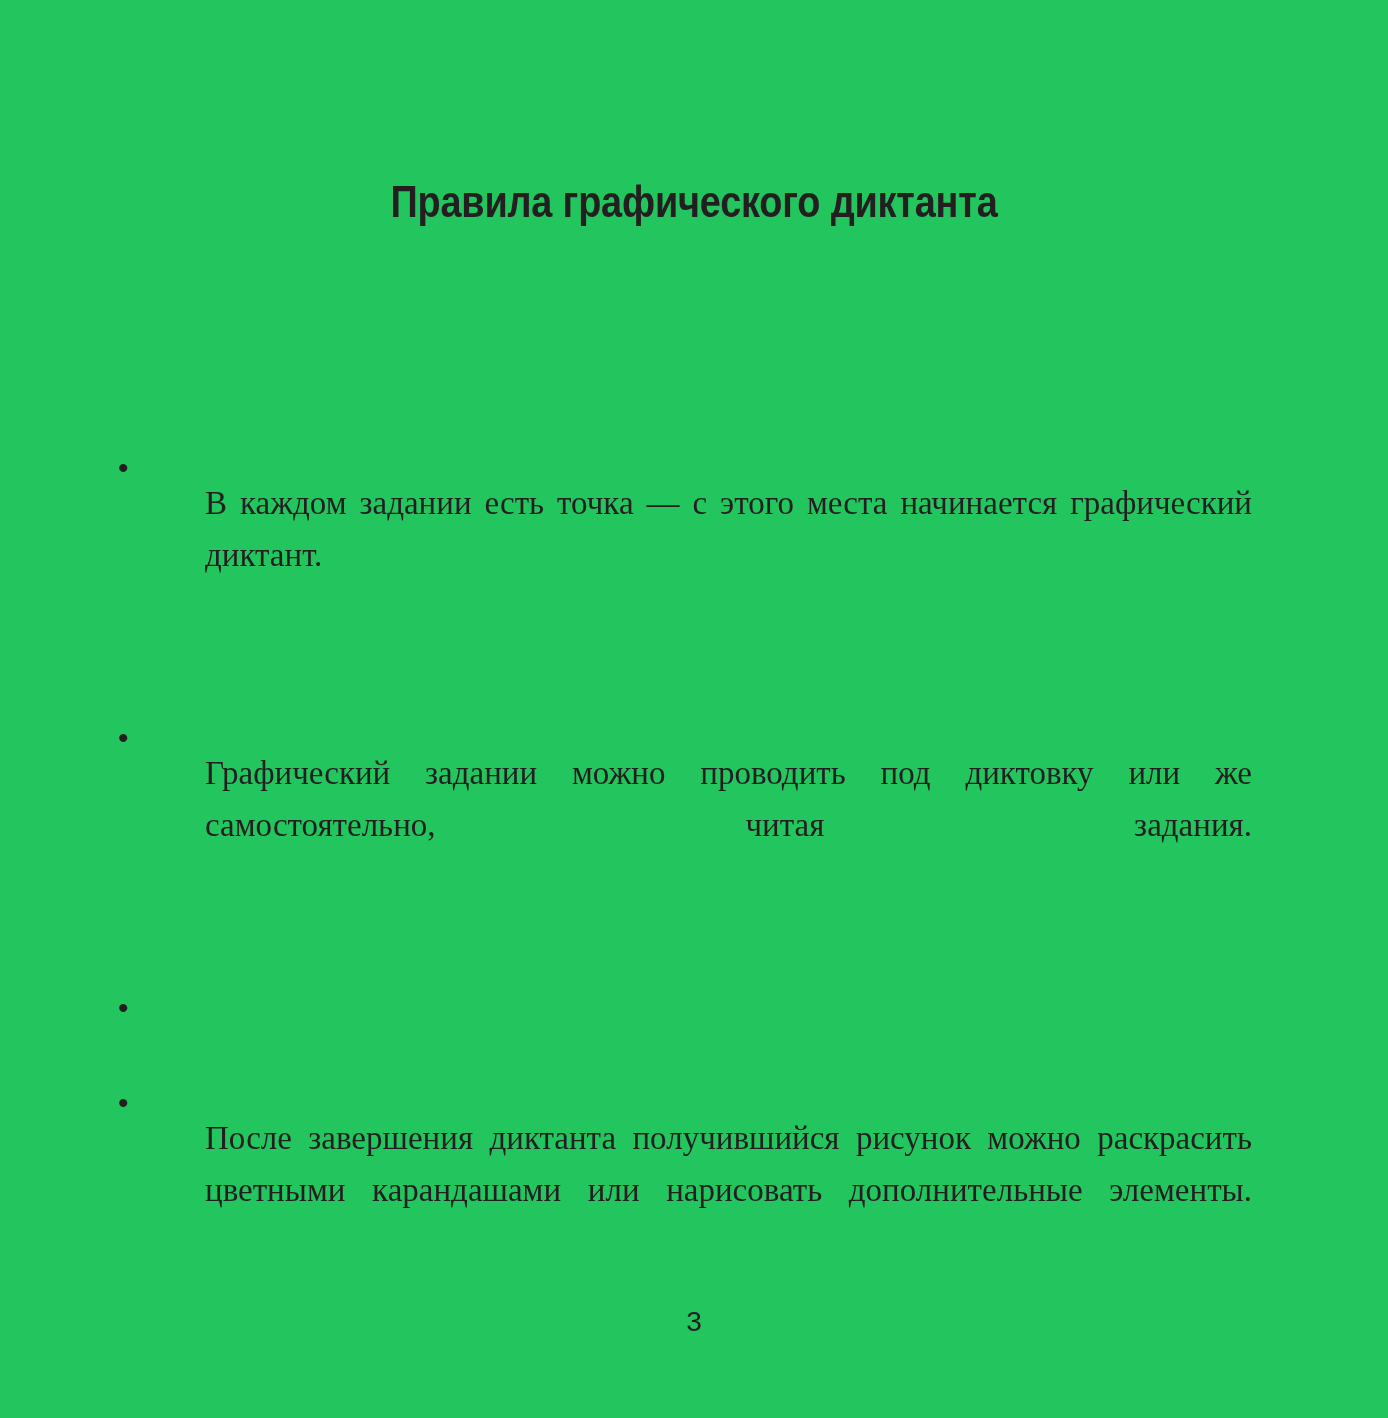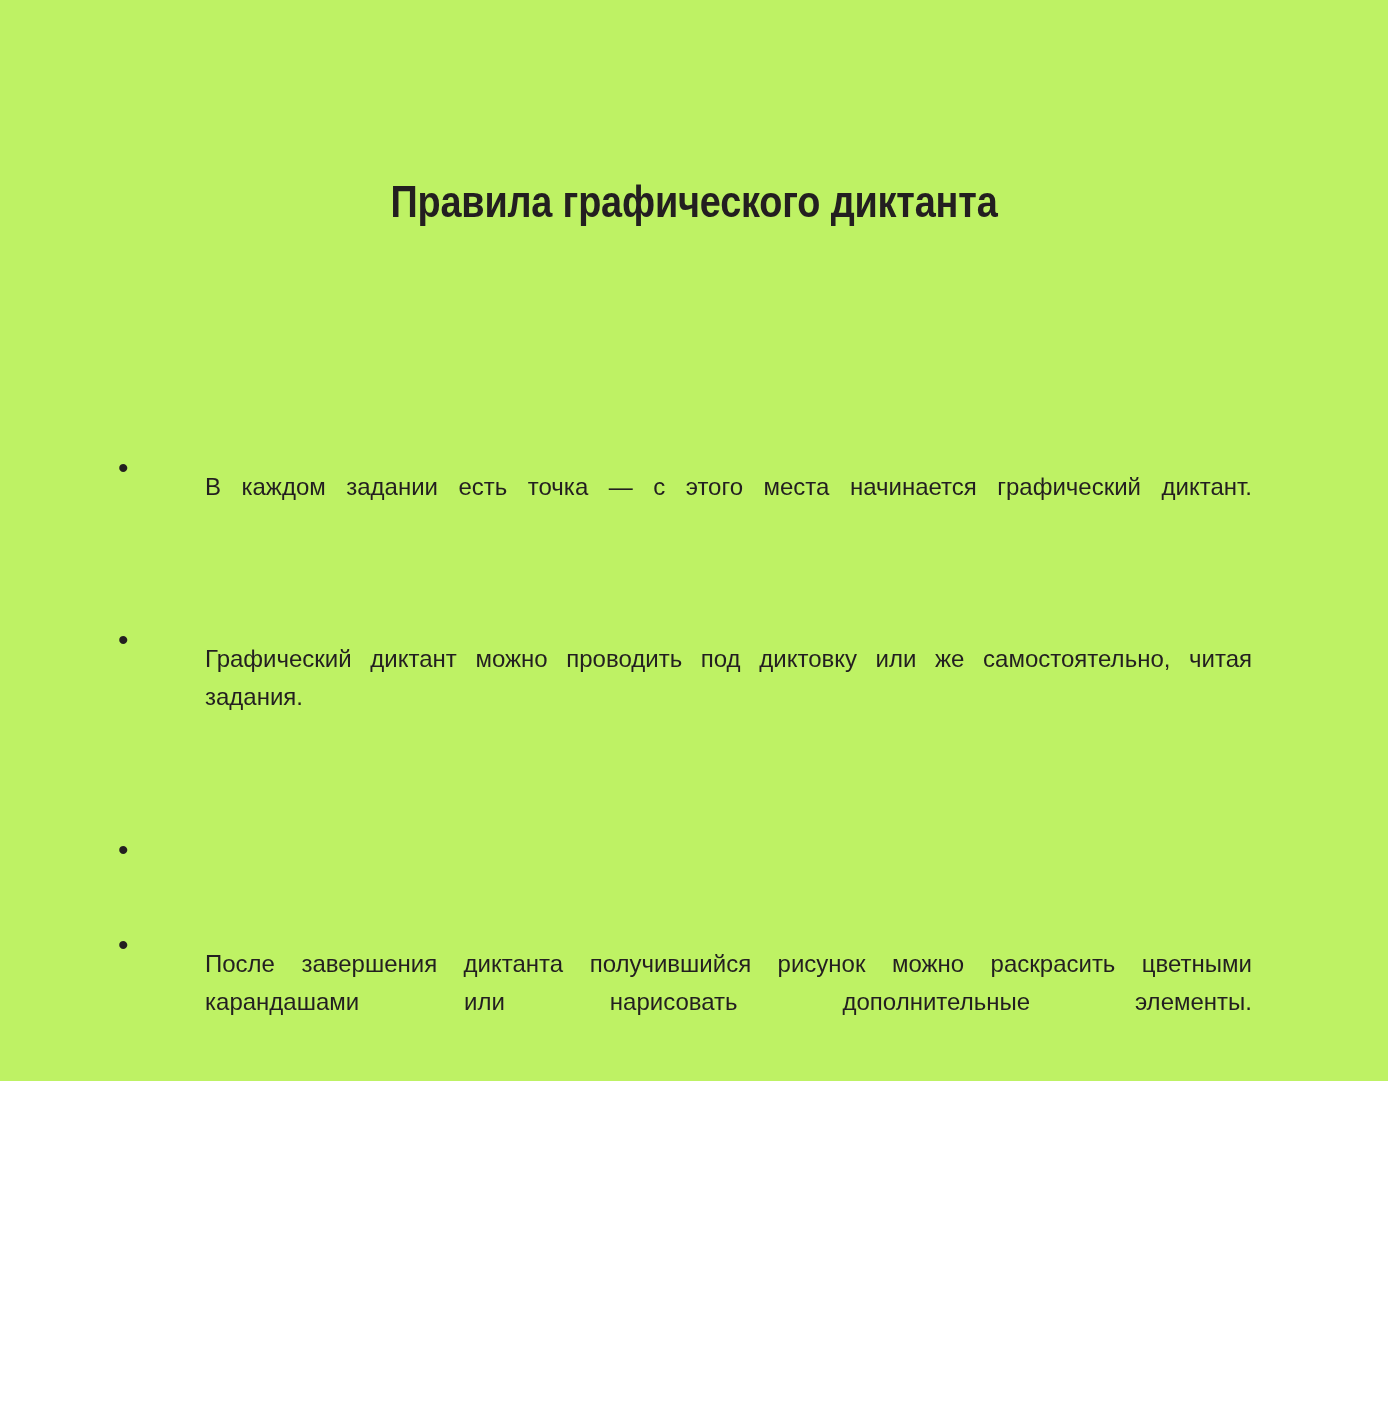--- a/index.html
+++ b/index.html
@@ -9,22 +9,22 @@
     background: #ffffff;
   }
 
   body {
     font-family: "Liberation Sans", "DejaVu Sans", sans-serif;
   }
 
   .page {
     position: relative;
     width: 1388px;
-    height: 1081px;
-    background: #bef264;
+    height: 1418px;
+    background: #22c55e;
     overflow: hidden;
     box-sizing: border-box;
   }
 
   .page-title {
     position: absolute;
     top: 148px;
     left: 0;
     width: 1388px;
     text-align: center;
@@ -62,27 +62,28 @@
     line-height: 47px;
     color: #231f20;
     text-align: left;
     padding-left: 6px;
     box-sizing: border-box;
     user-select: none;
   }
 
   .rule-text {
     flex: 1 1 auto;
-    font-size: 24px;
-    line-height: 38px;
+    font-size: 33px;
+    line-height: 52px;
     color: #231f20;
     text-align: justify;
     text-justify: inter-word;
     hyphens: manual;
     word-spacing: 0.02em;
+    font-family: Liberation Serif, serif;
   }
 
   
   .rule-text::after {
     content: "";
     display: inline-block;
     width: 100%;
   }
 
   .page-number {
@@ -104,21 +105,21 @@
 
   <div class="content">
 
     <div class="rule-item">
       <span class="bullet-marker">•</span>
       <p class="rule-text">В каждом задании есть точка — с этого места начинается графический диктант.</p>
     </div>
 
     <div class="rule-item">
       <span class="bullet-marker">•</span>
-      <p class="rule-text">Графический диктант можно проводить под диктовку или же самостоятельно, читая задания.</p>
+      <p class="rule-text">Графический задании можно проводить под диктовку или же самостоятельно, читая задания.</p>
     </div>
 
     <div class="rule-item">
       <span class="bullet-marker">•</span>
     </div>
 
     <div class="rule-item">
       <span class="bullet-marker">•</span>
       <p class="rule-text">После завершения диктанта получившийся рисунок можно раскрасить цветными карандашами или нарисовать дополнительные элементы.</p>
     </div>

